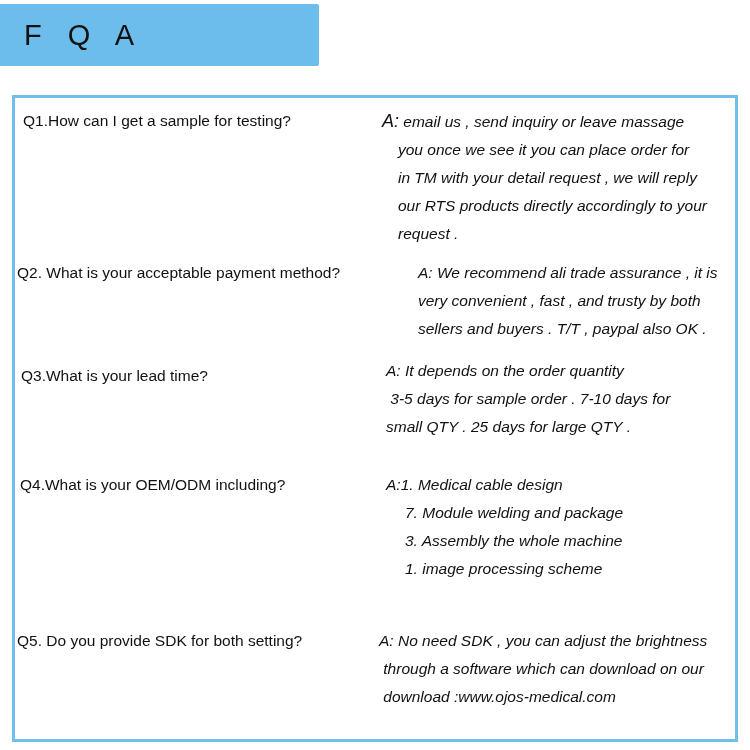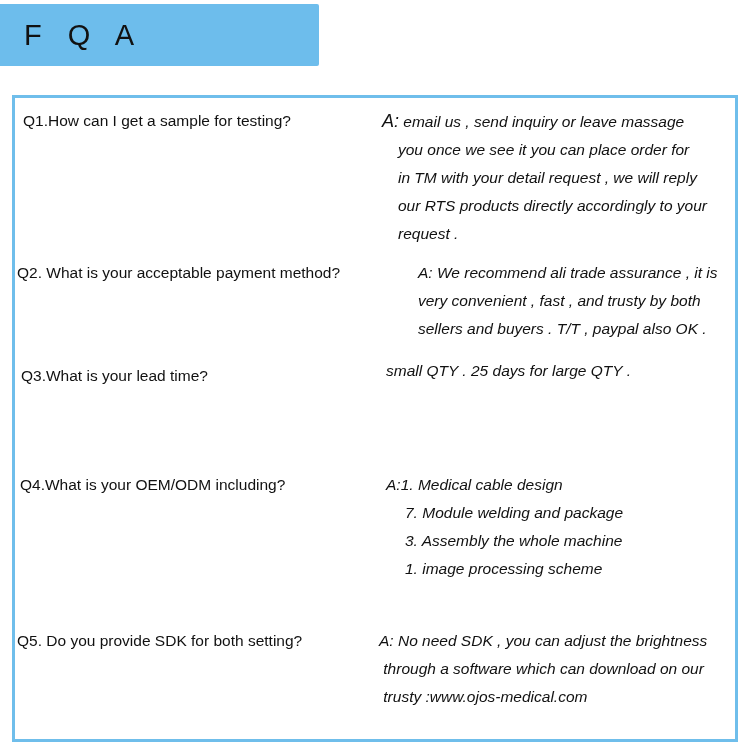--- a/index.html
+++ b/index.html
@@ -82,31 +82,33 @@
 
   <div class="q" style="left:2px; top:161px;">Q2. What is your acceptable payment method?</div>
   <div class="a" style="left:370px; top:161px;margin-left:33px;">
     <span class="line">A: We recommend ali trade assurance , it is</span>
     <span class="line">very convenient , fast , and trusty by both</span>
     <span class="line">sellers and buyers . T/T , paypal  also OK .</span>
   </div>
 
   <div class="q" style="left:6px; top:264px;">Q3.What is your lead time?</div>
   <div class="a" style="left:371px; top:259px;">
+    <span class="line">A: It depends on the order quantity</span>
+    <span class="line" style="white-space:pre;"> 3-5 days for sample order . 7-10 days for</span>
     <span class="line">small QTY . 25 days for large QTY .</span>
   </div>
 
   <div class="q" style="left:5px; top:373px;">Q4.What is your OEM/ODM including?</div>
   <div class="a" style="left:371px; top:373px;">
     <span class="line">A:1. Medical cable design</span>
     <span class="line" style="padding-left:19px;">7. Module welding and package</span>
     <span class="line" style="padding-left:19px;">3. Assembly the whole machine</span>
     <span class="line" style="padding-left:19px;">1. image processing scheme</span>
   </div>
 
   <div class="q" style="left:2px; top:529px;">Q5. Do you provide SDK for both setting?</div>
   <div class="a" style="left:364px; top:529px;">
     <span class="line">A: No need SDK , you can adjust the brightness</span>
     <span class="line" style="white-space:pre;"> through a software which can download on our</span>
-    <span class="line" style="white-space:pre;"> trusty :www.ojos-medical.com</span>
+    <span class="line" style="white-space:pre;"> download :www.ojos-medical.com</span>
   </div>
 
 </div>
 
 </body></html>

